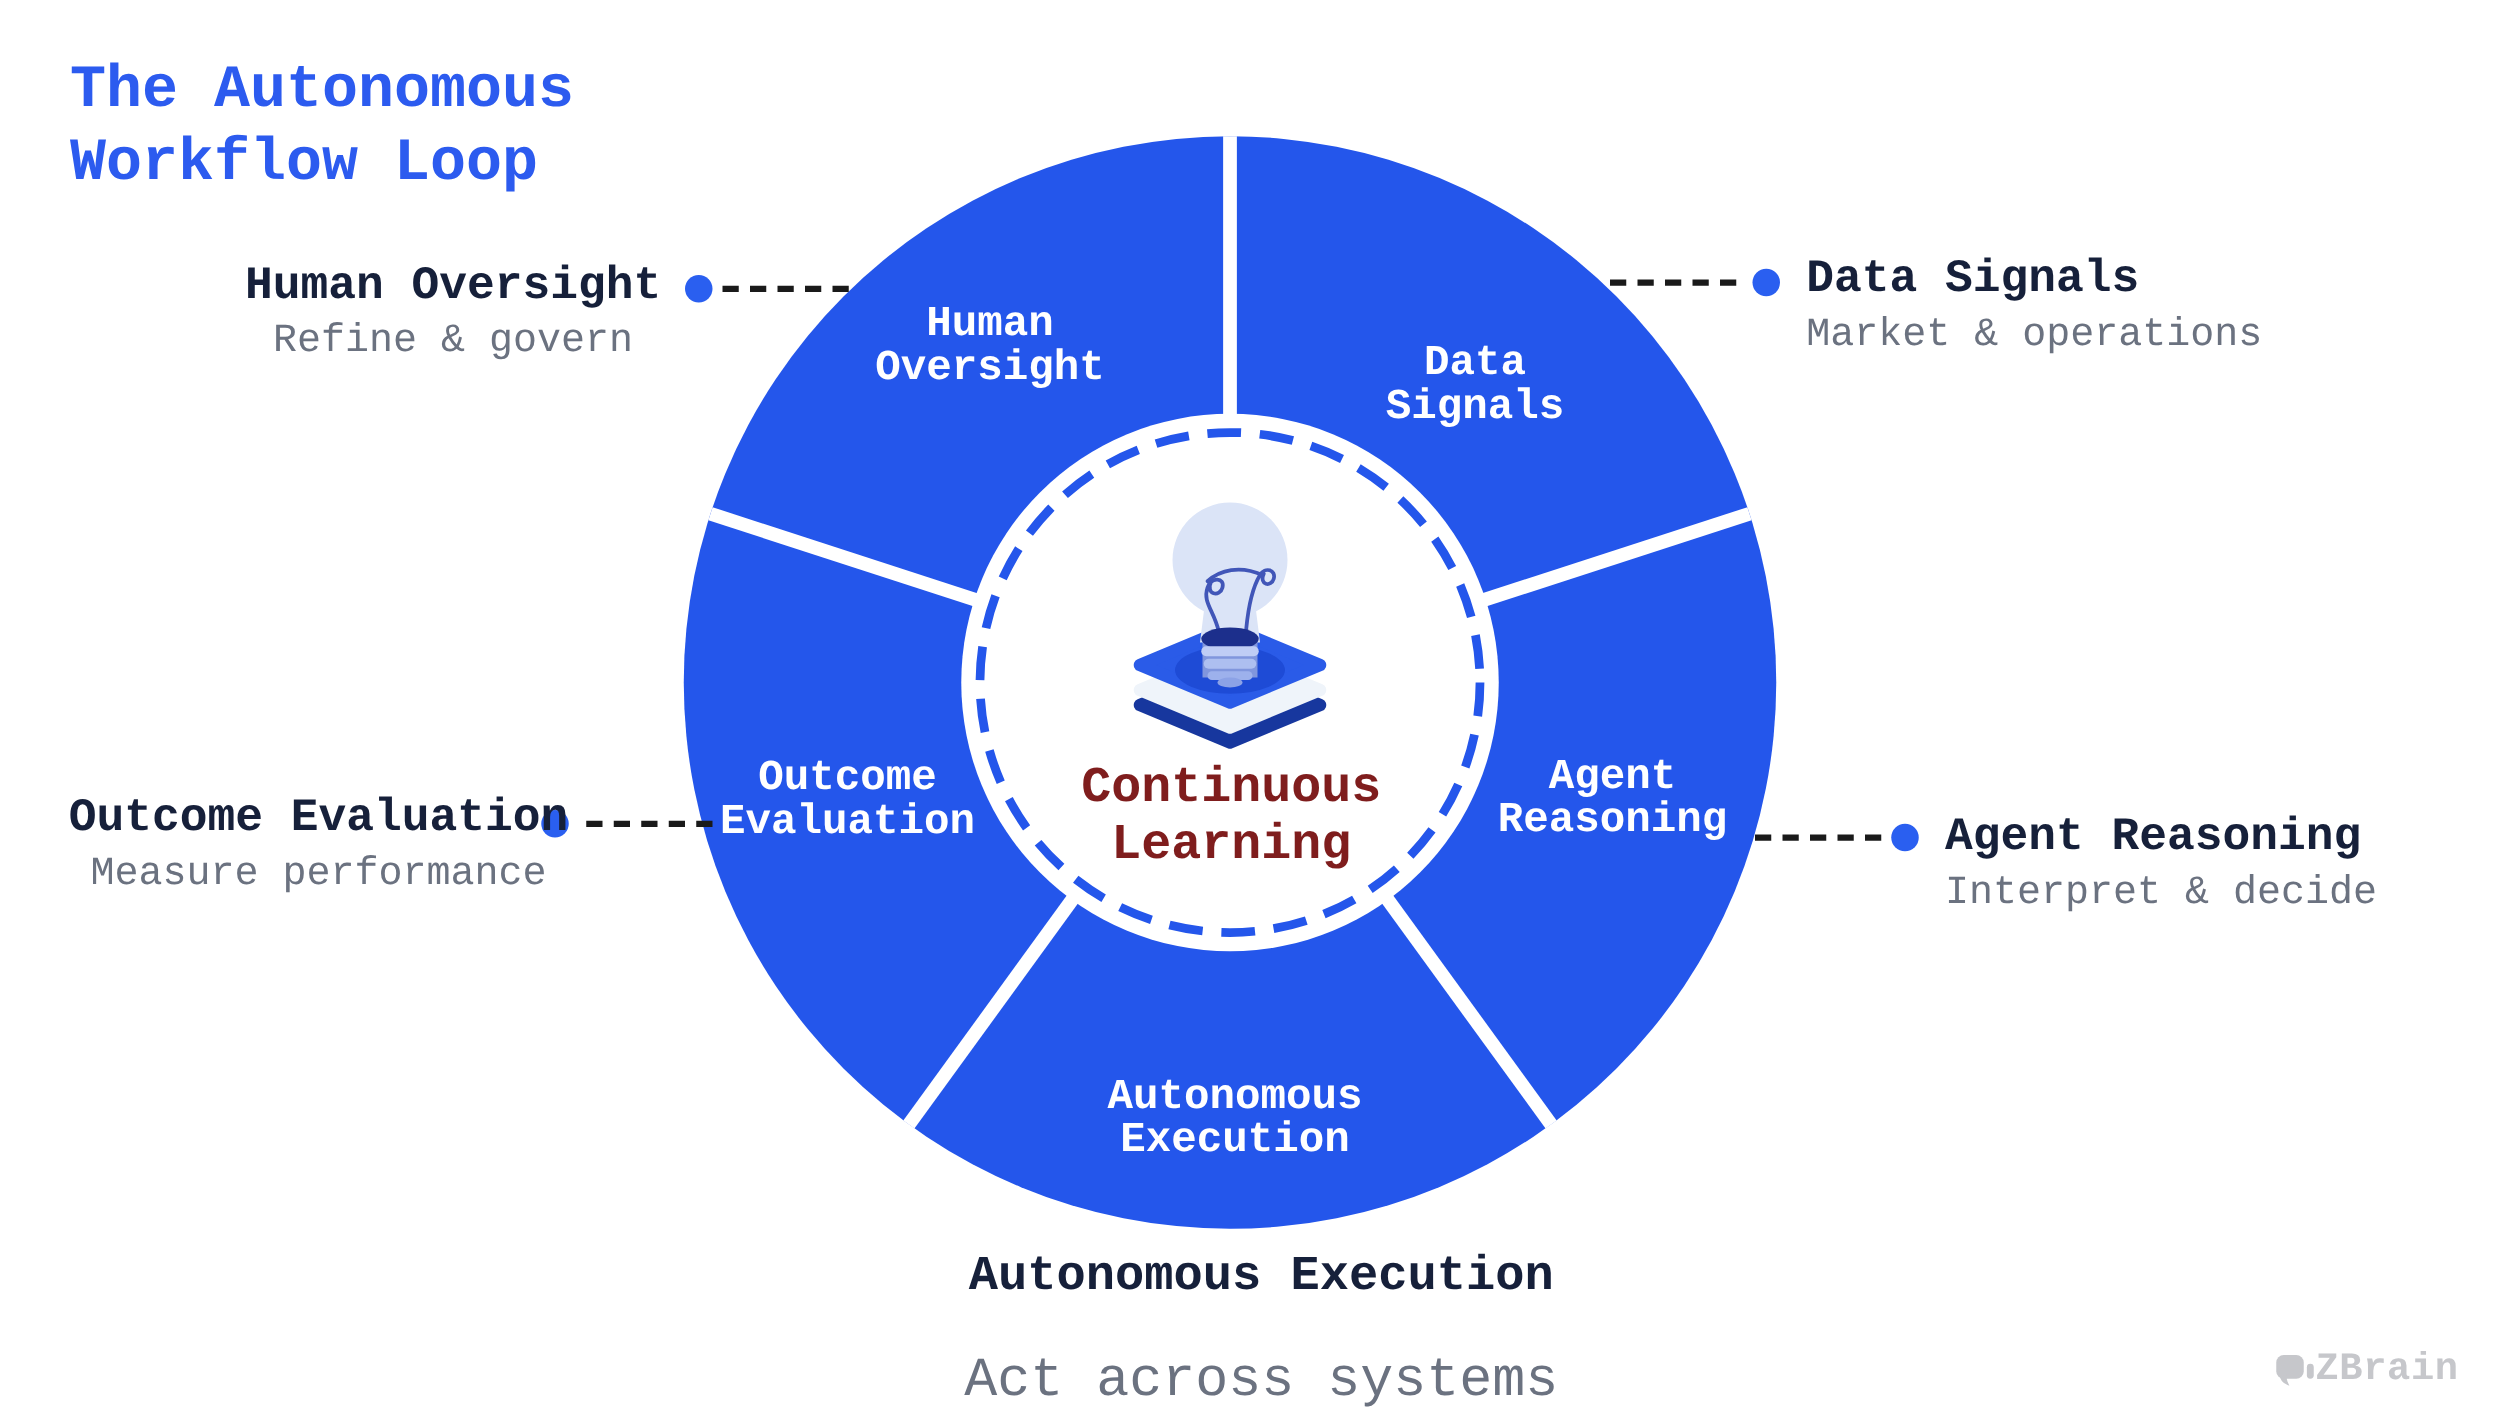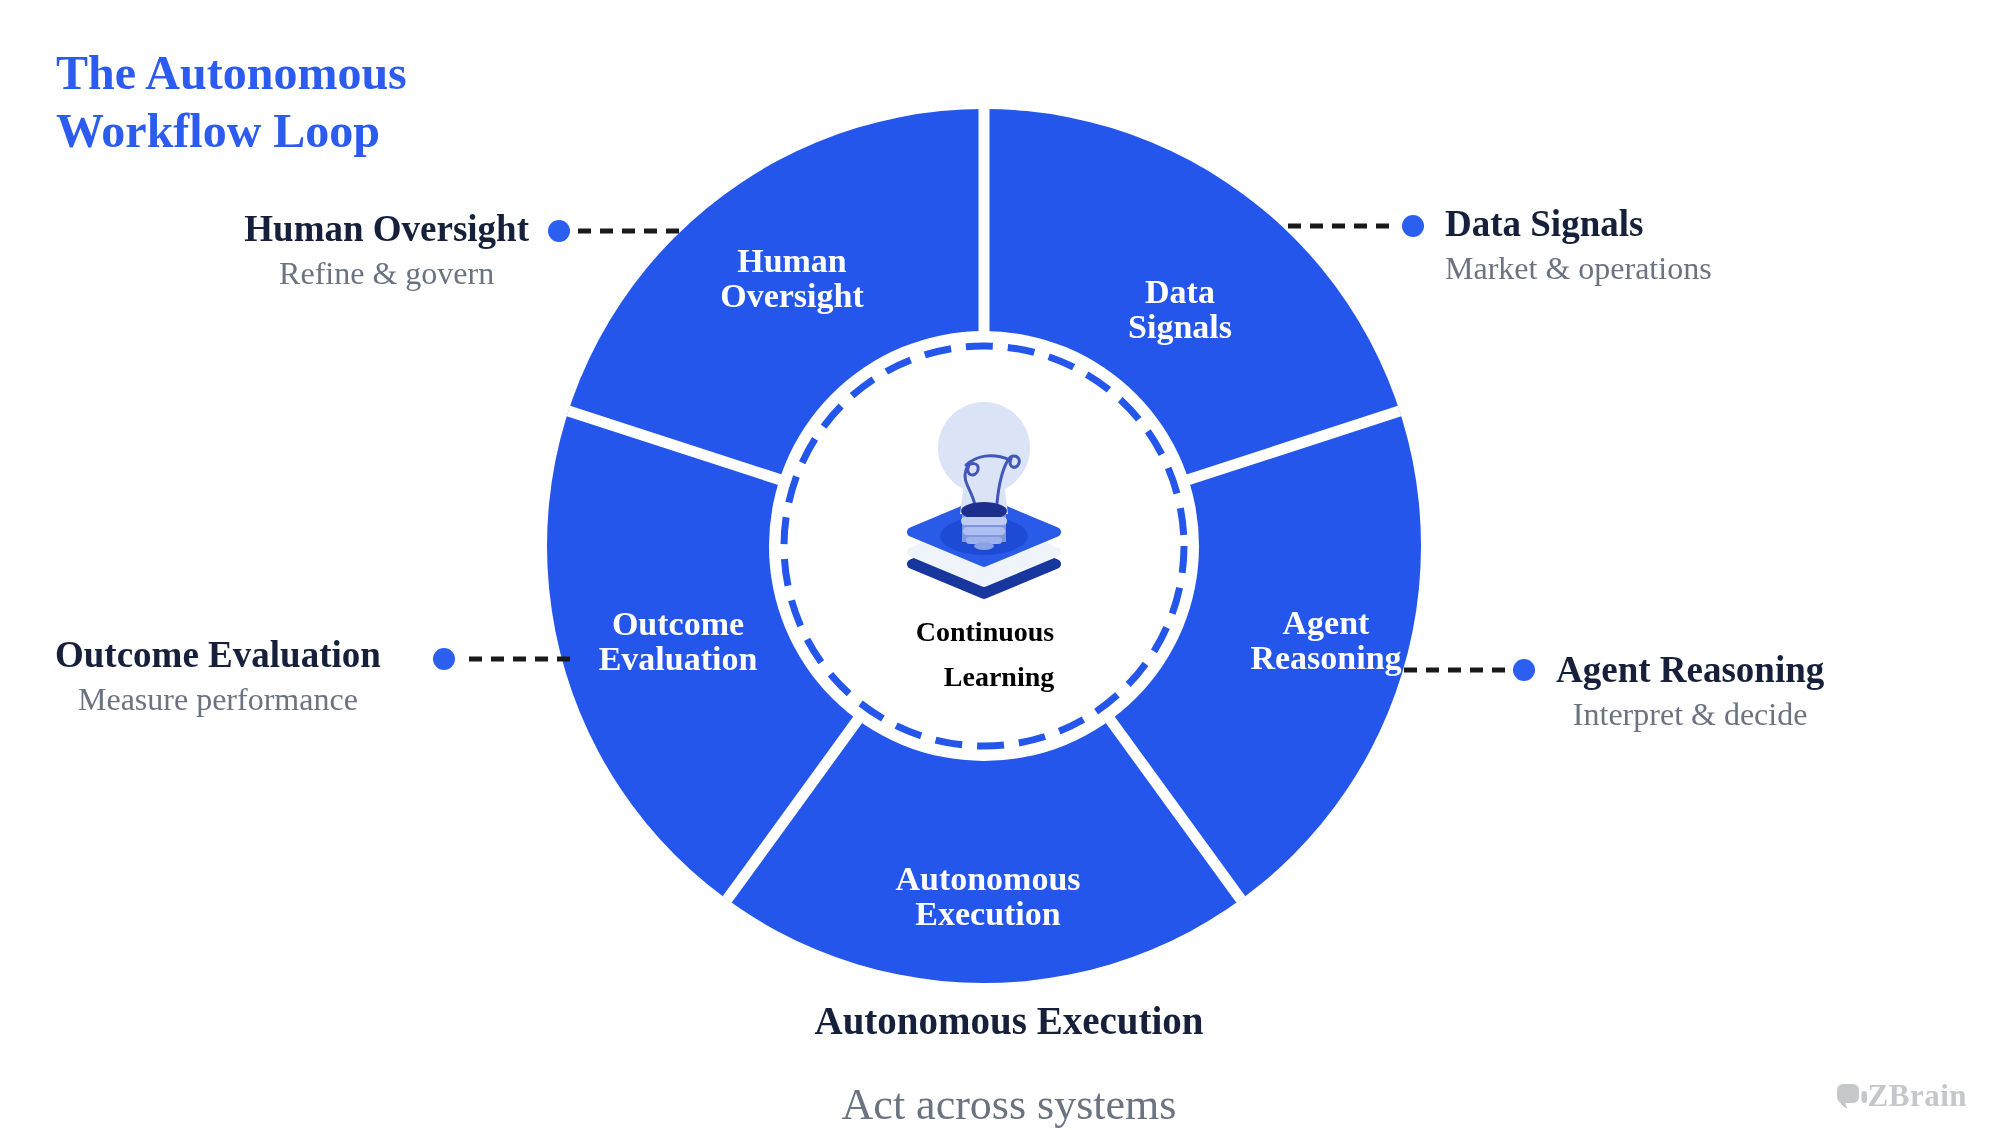--- a/index.html
+++ b/index.html
@@ -1,21 +1,21 @@
 <!DOCTYPE html>
 <html><head>
 <meta charset="utf-8">
 <style>
   html,body{margin:0;padding:0;background:#ffffff;}
   .stage{
     position:relative;
     width:2000px;height:1130px;
     background:#ffffff;
     overflow:hidden;
-    font-family:Liberation Serif, serif;
+    font-family:Liberation Mono, monospace;
     border-radius:20px;
   }
   .page-title{
     position:absolute;left:56px;top:44px;
     margin:0;
     font-size:48px;line-height:58px;font-weight:700;
     color:#2C5BEF;
     white-space:pre-line;
   }
   .diagram-svg{position:absolute;left:0;top:0;}
@@ -23,23 +23,23 @@
     position:absolute;
     transform:translate(-50%,-50%);
     color:#ffffff;
     font-size:34px;line-height:35px;font-weight:700;
     text-align:center;white-space:pre-line;
     pointer-events:none;
   }
   .center-label{
     position:absolute;
     transform:translate(-50%,-50%);
-    color:#000000;
-    font-size:28px;line-height:45px;font-weight:700;
-    text-align:right;white-space:pre-line;
+    color:#7f1d1d;
+    font-size:40px;line-height:45px;font-weight:700;
+    text-align:center;white-space:pre-line;
   }
   .callout{position:absolute;}
   .callout .c-title{
     font-size:37px;line-height:44px;font-weight:700;color:#16203A;
   }
   .callout .c-sub{
     font-size:32px;line-height:44px;font-weight:400;color:#6B7280;text-align:center;
   }
   .callout.align-right{text-align:right;}
   .callout.align-left{text-align:left;}
@@ -121,21 +121,21 @@
       <circle cx="1413" cy="226" r="11"></circle>
       <circle cx="444" cy="659" r="11"></circle>
       <circle cx="1524" cy="670" r="11"></circle>
     </g>
   </svg>
 
   <div class="seg-label" style="left:792px;top:278px;">Human
 Oversight</div>
   <div class="seg-label" style="left:1180px;top:278px;margin-top:31px;">Data
 Signals</div>
-  <div class="seg-label" style="left:1290px;top:640px;margin-left:36px;">Agent
+  <div class="seg-label" style="left:1290px;top:640px;">Agent
 Reasoning</div>
   <div class="seg-label" style="left:988px;top:876px;margin-top:20px;">Autonomous
 Execution</div>
   <div class="seg-label" style="left:678px;top:641px;">Outcome
 Evaluation</div>
 
   <div class="center-label" style="left:985px;top:654px;">Continuous
 Learning</div>
 
   <div class="callout callout-ho align-right">

